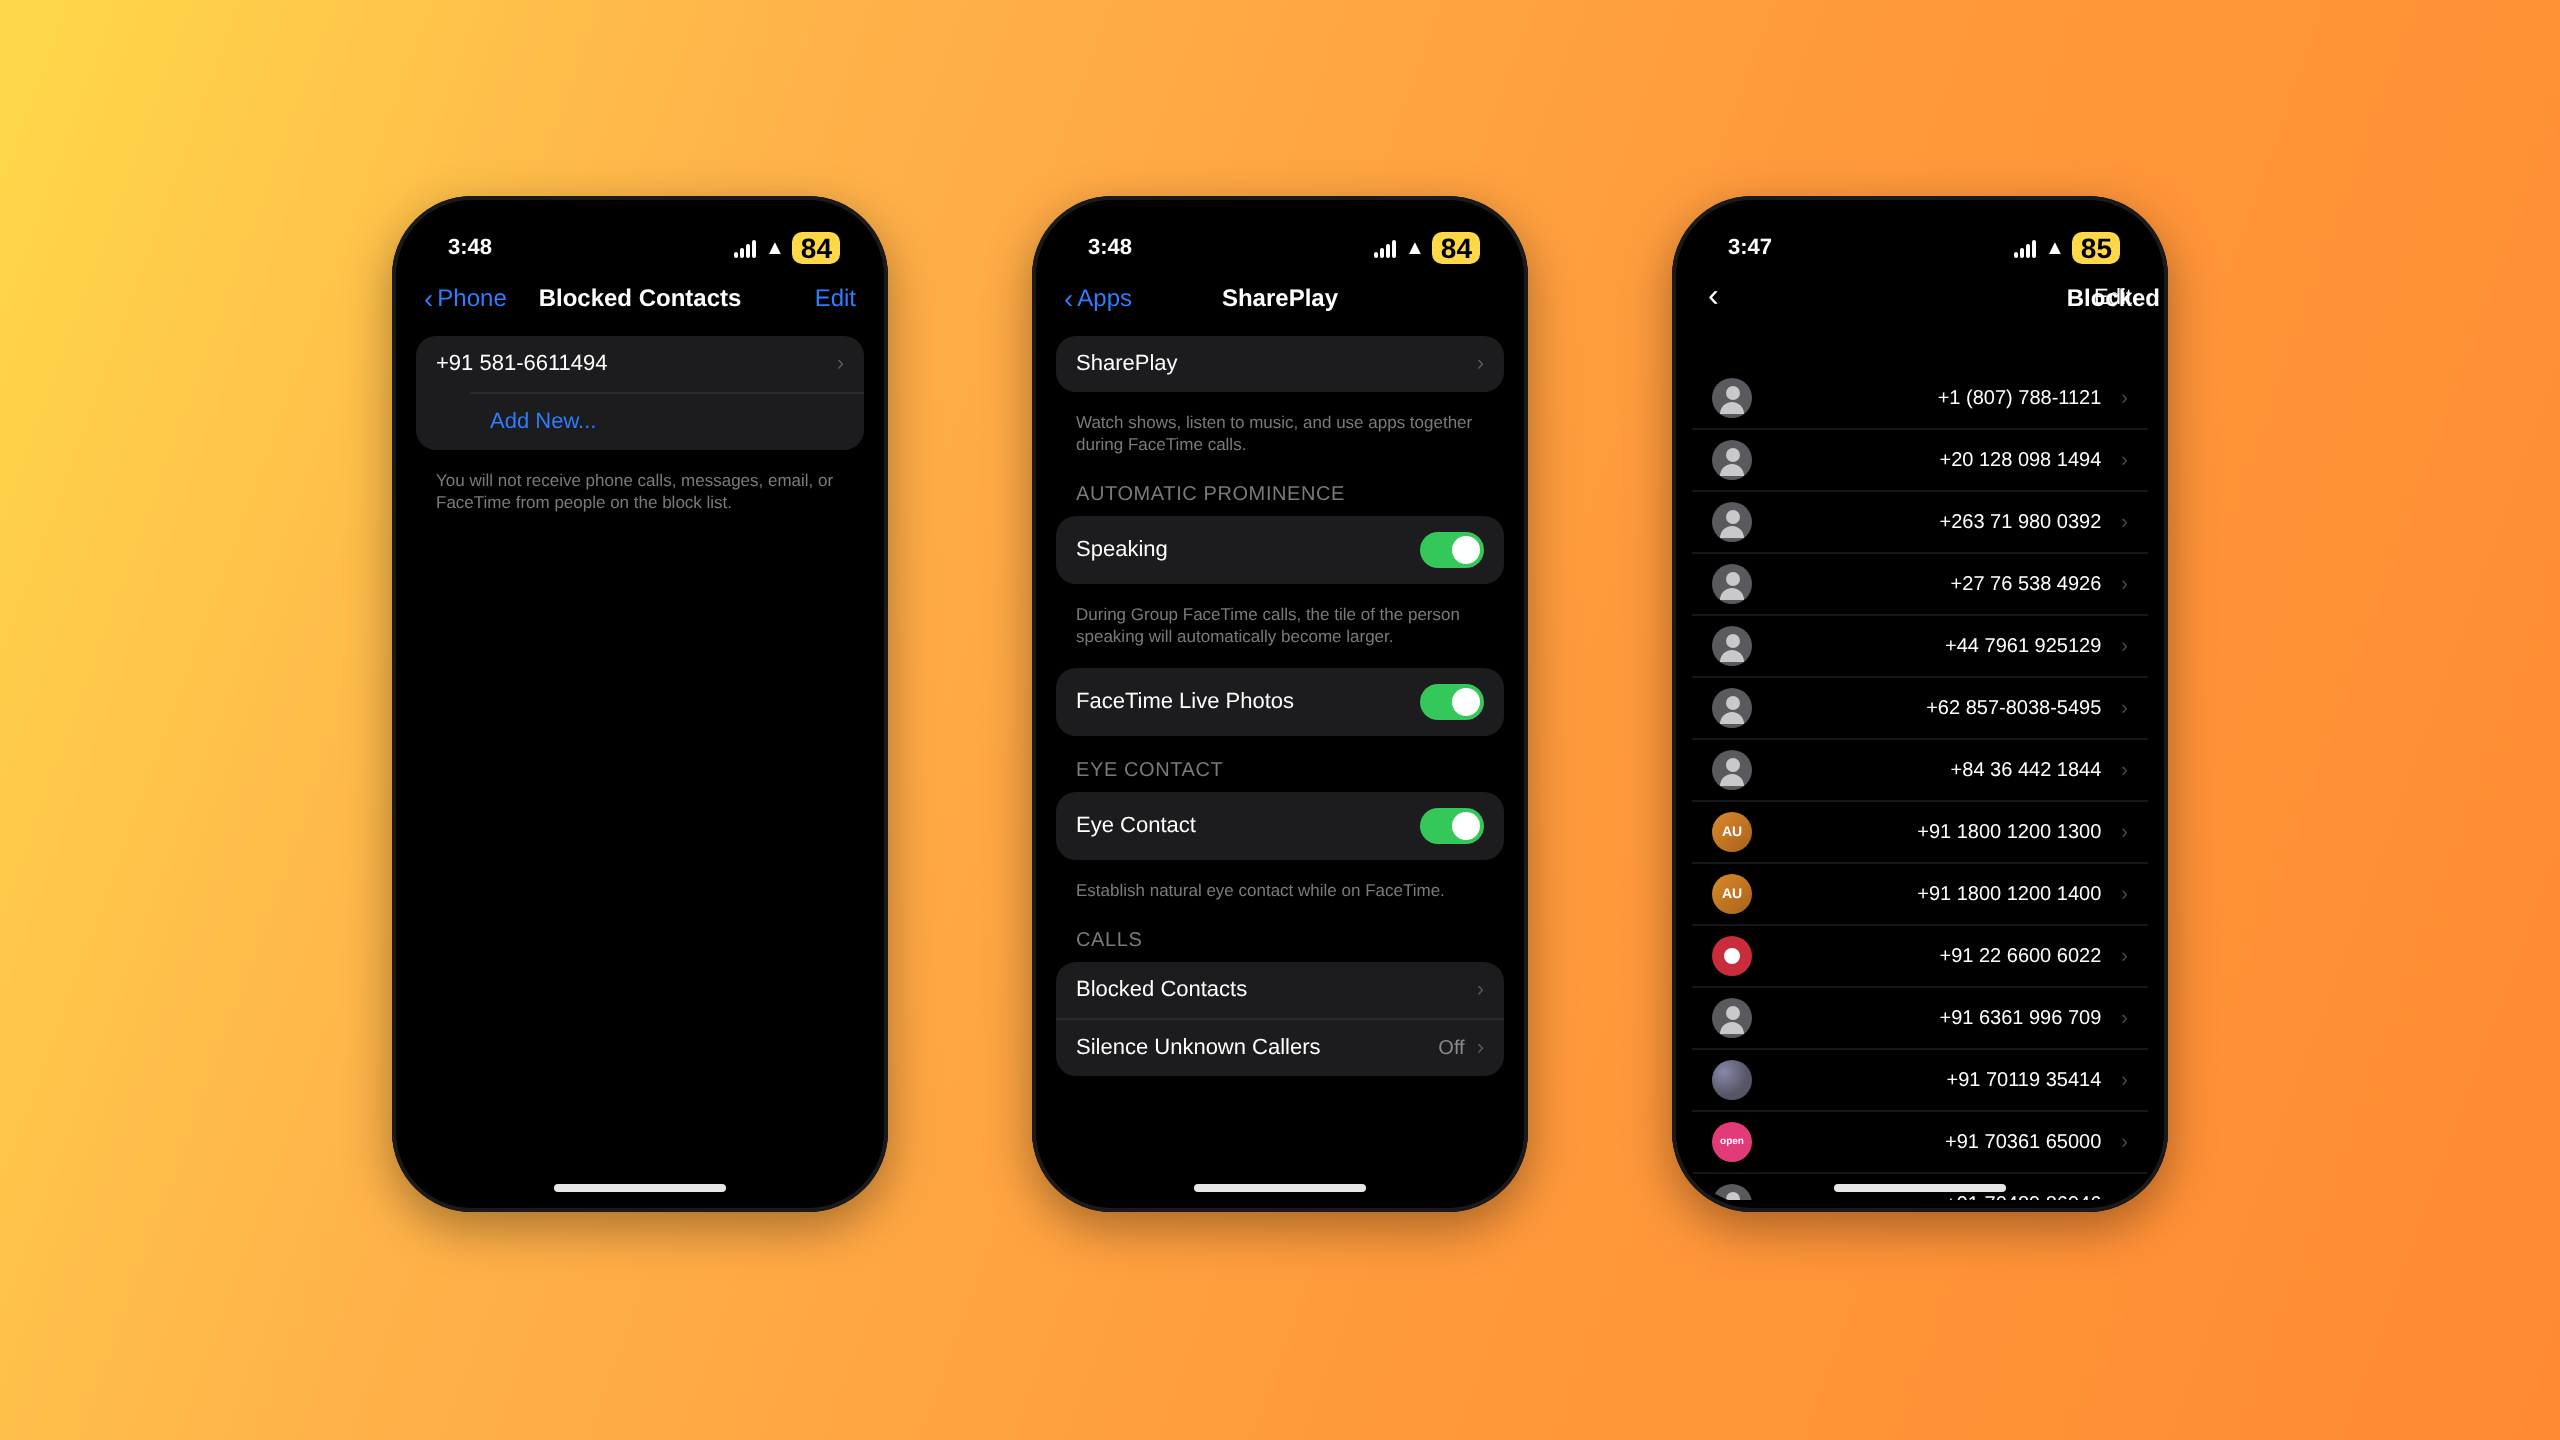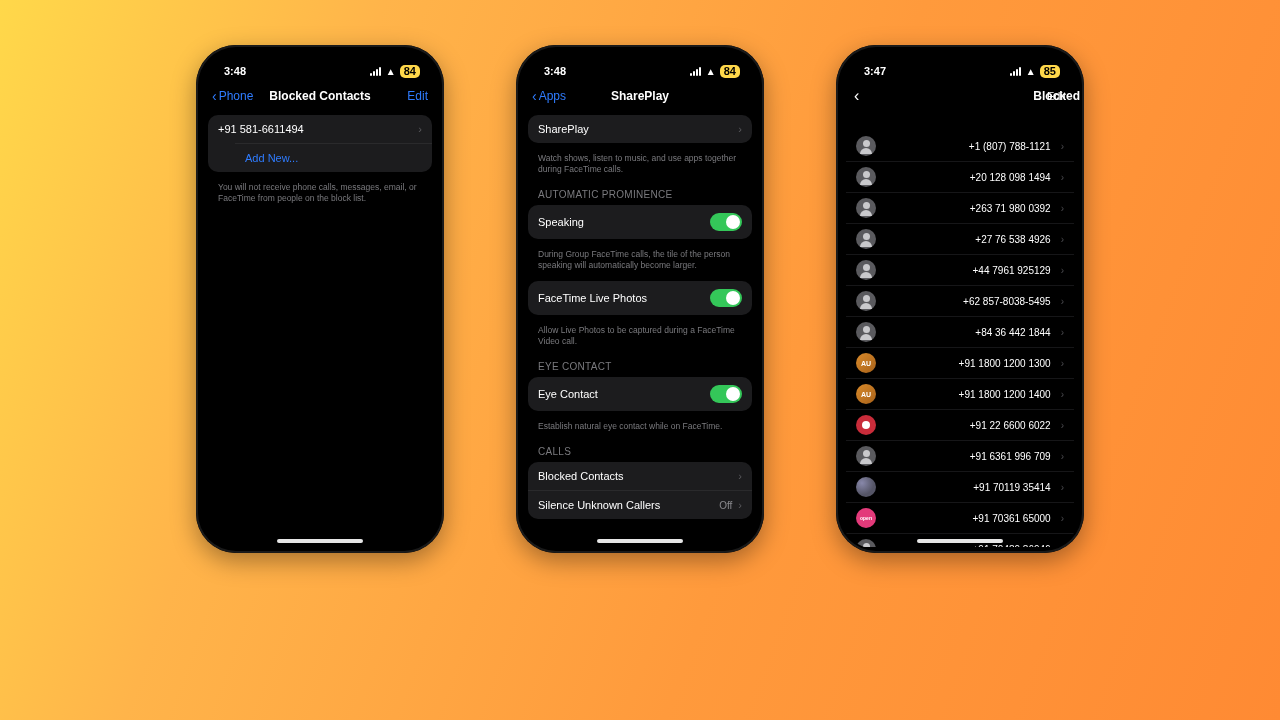--- a/index.html
+++ b/index.html
@@ -5,21 +5,21 @@
   * { box-sizing: border-box; margin: 0; padding: 0; }
   body {
     width: 1280px;
     height: 720px;
     background: linear-gradient(110deg, #ffd84a 0%, #ffb44a 25%, #ff9a3c 60%, #ff8a33 100%);
     font-family: -apple-system, "Helvetica Neue", Arial, sans-serif;
     -webkit-font-smoothing: antialiased;
     position: relative;
     overflow: hidden;
   }
-  .phones { display: flex; justify-content: center; gap: 72px; padding-top: 45px; }
+  .phones { display: flex; justify-content: center; gap: 72px; padding-top: 98px; }
   .phone {
     width: 248px;
     height: 508px;
     background: #000;
     border-radius: 40px;
     position: relative;
     box-shadow: 0 8px 24px rgba(0,0,0,.35), inset 0 0 0 2px #1a1a1a;
     overflow: hidden;
   }
   .notch {
@@ -54,21 +54,21 @@
   .sb-dots {
     display: inline-flex; gap: 1px; align-items: flex-end; margin-right: 1px;
   }
   .sb-dots span { width: 2px; background:#fff; border-radius:1px;}
   .sb-dots span:nth-child(1){height:3px}
   .sb-dots span:nth-child(2){height:5px}
   .sb-dots span:nth-child(3){height:7px}
   .sb-dots span:nth-child(4){height:9px}
   .sb-battery {
     display:inline-flex;align-items:center;
-    background:#ffd84a;color:#000;font-size:11px;font-weight:700;
+    background:#ffd84a;color:#000;font-size:14px;font-weight:700;
     padding:1px 4px;border-radius:5px;line-height:1;
   }
   .nav {
     display:flex;align-items:center;justify-content:space-between;
     padding: 4px 12px 8px;
     position: relative;
     height: 30px;
   }
   .nav-title { position:absolute; left:0; right:0; text-align:center; font-size:12px; font-weight:600; }
   .nav-back { color:#2f7cff; font-size:12px; display:flex;align-items:center;gap:2px; z-index:2;}
@@ -230,21 +230,20 @@
           </div>
         </div>
         <div class="footer">During Group FaceTime calls, the tile of the person speaking will automatically become larger.</div>
 
         <div class="group">
           <div class="row">
             <span>FaceTime Live Photos</span>
             <span class="toggle"></span>
           </div>
         </div>
-        <div class="footer">Allow Live Photos to be captured during a FaceTime Video call.</div>
 
         <div class="header-label">EYE CONTACT</div>
         <div class="group">
           <div class="row">
             <span>Eye Contact</span>
             <span class="toggle"></span>
           </div>
         </div>
         <div class="footer">Establish natural eye contact while on FaceTime.</div>
 

